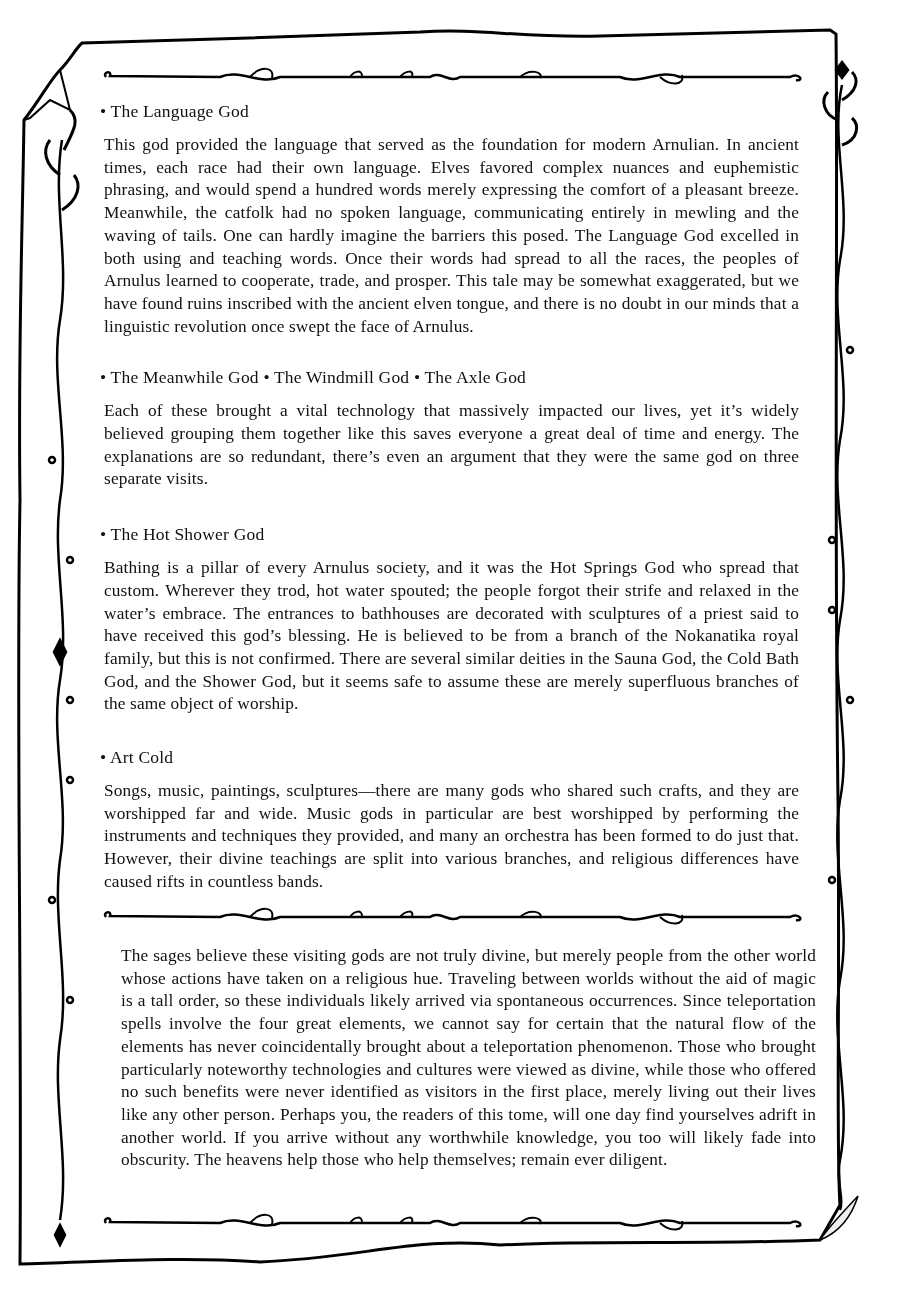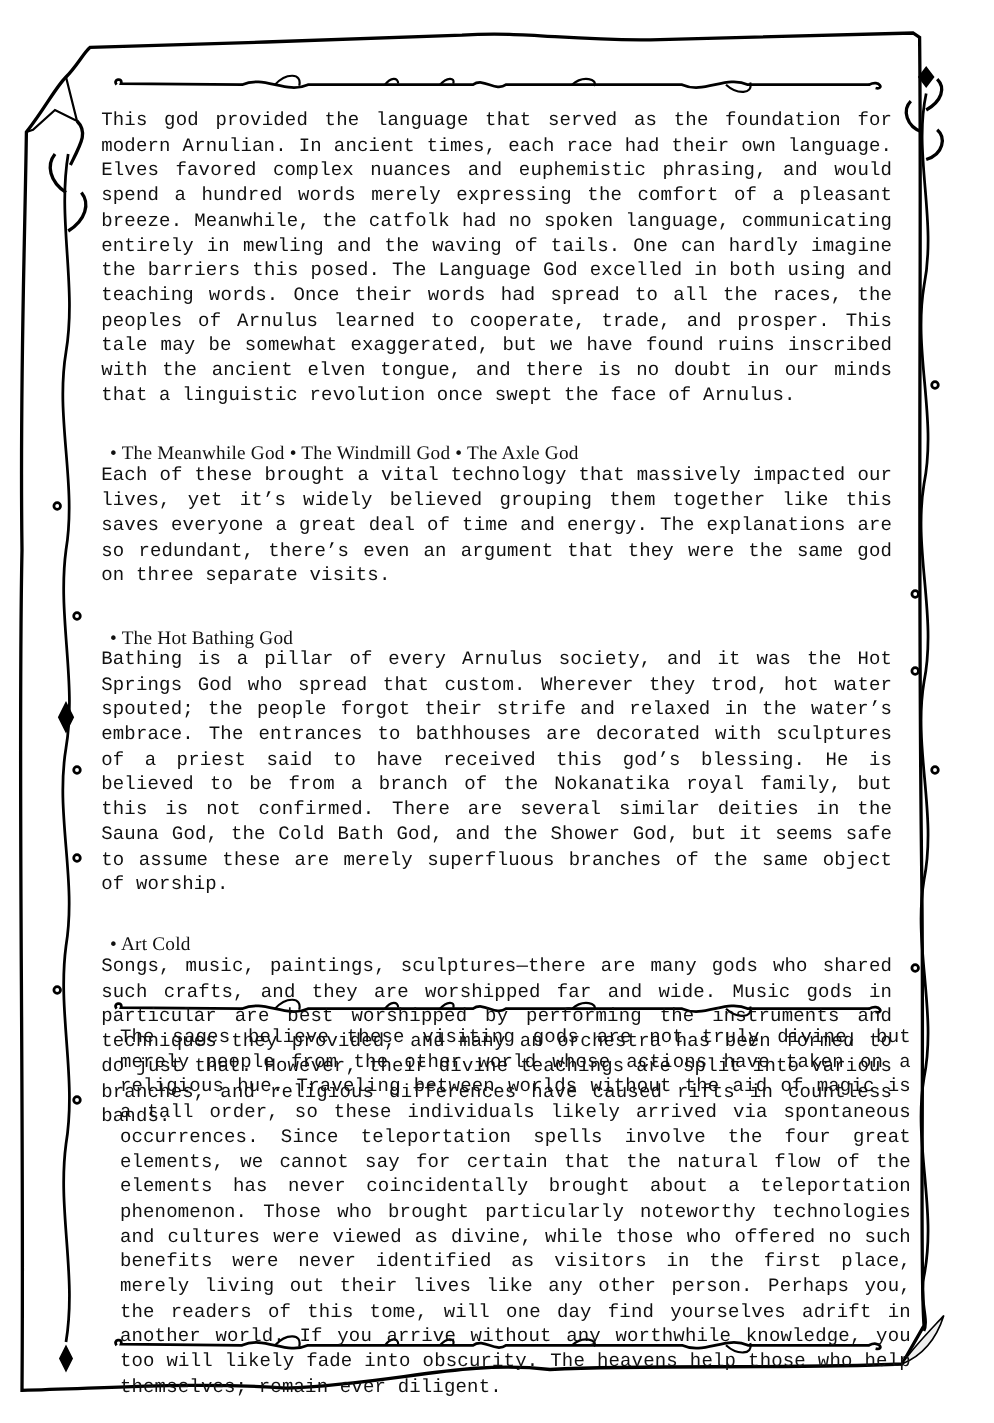--- a/index.html
+++ b/index.html
@@ -1,20 +1,20 @@
 <!DOCTYPE html>
 <html><head>
 <meta charset="utf-8">
 <style>
   html, body { margin: 0; padding: 0; background: #ffffff; }
   body { width: 904px; height: 1294px; position: relative; overflow: hidden; font-family: "Liberation Serif", "DejaVu Serif", serif; color: #111; }
   .frame-svg { position: absolute; left: 0; top: 0; width: 904px; height: 1294px; }
   .content { position: absolute; left: 92px; top: 100px; width: 719px; }
   .entry-title { font-size: 17.5px; line-height: 22px; margin: 0; padding-left: 8px; letter-spacing: 0.2px; }
-  .para { font-size: 17.3px; line-height: 22.7px; margin: 0; text-align: justify; letter-spacing: 0.15px; font-family: Liberation Mono, monospace; }
+  .para { font-size: 17.3px; line-height: 22.7px; margin: 12px; text-align: justify; letter-spacing: 0.15px; }
   .section { margin-bottom: 30px; }
   .section.s1 { margin-bottom: 28px; }
   .section.s2 { margin-bottom: 32px; }
   .section.s3 { margin-bottom: 30px; }
   .section.s4 { margin-bottom: 0; }
   .divider { position: absolute; left: 100px; width: 706px; height: 22px; }
   .closing { position: absolute; left: 109px; top: 933px; width: 719px; }
 </style>
 </head>
 <body>
@@ -63,28 +63,29 @@
   <path d="M6,11 C2,6 12,4 10,10 L120,11 C140,2 160,20 180,11 L330,11 C340,4 350,18 360,11 L520,11 C540,20 560,2 580,11 L690,11 C700,6 704,16 696,14" fill="none" stroke="#000" stroke-width="2.5"></path>
   <path d="M150,11 C160,0 175,0 172,12 M250,11 C255,4 262,4 262,10 M300,11 C306,4 314,4 312,10 M420,11 C430,2 444,6 440,12 M560,11 C570,20 585,20 582,9" fill="none" stroke="#000" stroke-width="2"></path>
 </svg>
 <svg class="divider" style="top:1212px" viewBox="0 0 706 22" xmlns="http://www.w3.org/2000/svg">
   <path d="M6,11 C2,6 12,4 10,10 L120,11 C140,2 160,20 180,11 L330,11 C340,4 350,18 360,11 L520,11 C540,20 560,2 580,11 L690,11 C700,6 704,16 696,14" fill="none" stroke="#000" stroke-width="2.5"></path>
   <path d="M150,11 C160,0 175,0 172,12 M250,11 C255,4 262,4 262,10 M300,11 C306,4 314,4 312,10 M420,11 C430,2 444,6 440,12 M560,11 C570,20 585,20 582,9" fill="none" stroke="#000" stroke-width="2"></path>
 </svg>
 
 <div class="content">
   <div class="section s1">
+    <p class="entry-title">• The Language God</p>
     <p class="para">This god provided the language that served as the foundation for modern Arnulian. In ancient times, each race had their own language. Elves favored complex nuances and euphemistic phrasing, and would spend a hundred words merely expressing the comfort of a pleasant breeze. Meanwhile, the catfolk had no spoken language, communicating entirely in mewling and the waving of tails. One can hardly imagine the barriers this posed. The Language God excelled in both using and teaching words. Once their words had spread to all the races, the peoples of Arnulus learned to cooperate, trade, and prosper. This tale may be somewhat exaggerated, but we have found ruins inscribed with the ancient elven tongue, and there is no doubt in our minds that a linguistic revolution once swept the face of Arnulus.</p>
   </div>
   <div class="section s2">
     <p class="entry-title">• The Meanwhile God • The Windmill God • The Axle God</p>
     <p class="para">Each of these brought a vital technology that massively impacted our lives, yet it’s widely believed grouping them together like this saves everyone a great deal of time and energy. The explanations are so redundant, there’s even an argument that they were the same god on three separate visits.</p>
   </div>
   <div class="section s3">
-    <p class="entry-title">• The Hot Bathing God</p>
+    <p class="entry-title">• The Hot Shower God</p>
     <p class="para">Bathing is a pillar of every Arnulus society, and it was the Hot Springs God who spread that custom. Wherever they trod, hot water spouted; the people forgot their strife and relaxed in the water’s embrace. The entrances to bathhouses are decorated with sculptures of a priest said to have received this god’s blessing. He is believed to be from a branch of the Nokanatika royal family, but this is not confirmed. There are several similar deities in the Sauna God, the Cold Bath God, and the Shower God, but it seems safe to assume these are merely superfluous branches of the same object of worship.</p>
   </div>
   <div class="section s4">
     <p class="entry-title">• Art Cold</p>
     <p class="para">Songs, music, paintings, sculptures—there are many gods who shared such crafts, and they are worshipped far and wide. Music gods in particular are best worshipped by performing the instruments and techniques they provided, and many an orchestra has been formed to do just that. However, their divine teachings are split into various branches, and religious differences have caused rifts in countless bands.</p>
   </div>
 </div>
 
 <div class="closing">
   <p class="para">The sages believe these visiting gods are not truly divine, but merely people from the other world whose actions have taken on a religious hue. Traveling between worlds without the aid of magic is a tall order, so these individuals likely arrived via spontaneous occurrences. Since teleportation spells involve the four great elements, we cannot say for certain that the natural flow of the elements has never coincidentally brought about a teleportation phenomenon. Those who brought particularly noteworthy technologies and cultures were viewed as divine, while those who offered no such benefits were never identified as visitors in the first place, merely living out their lives like any other person. Perhaps you, the readers of this tome, will one day find yourselves adrift in another world. If you arrive without any worthwhile knowledge, you too will likely fade into obscurity. The heavens help those who help themselves; remain ever diligent.</p>

